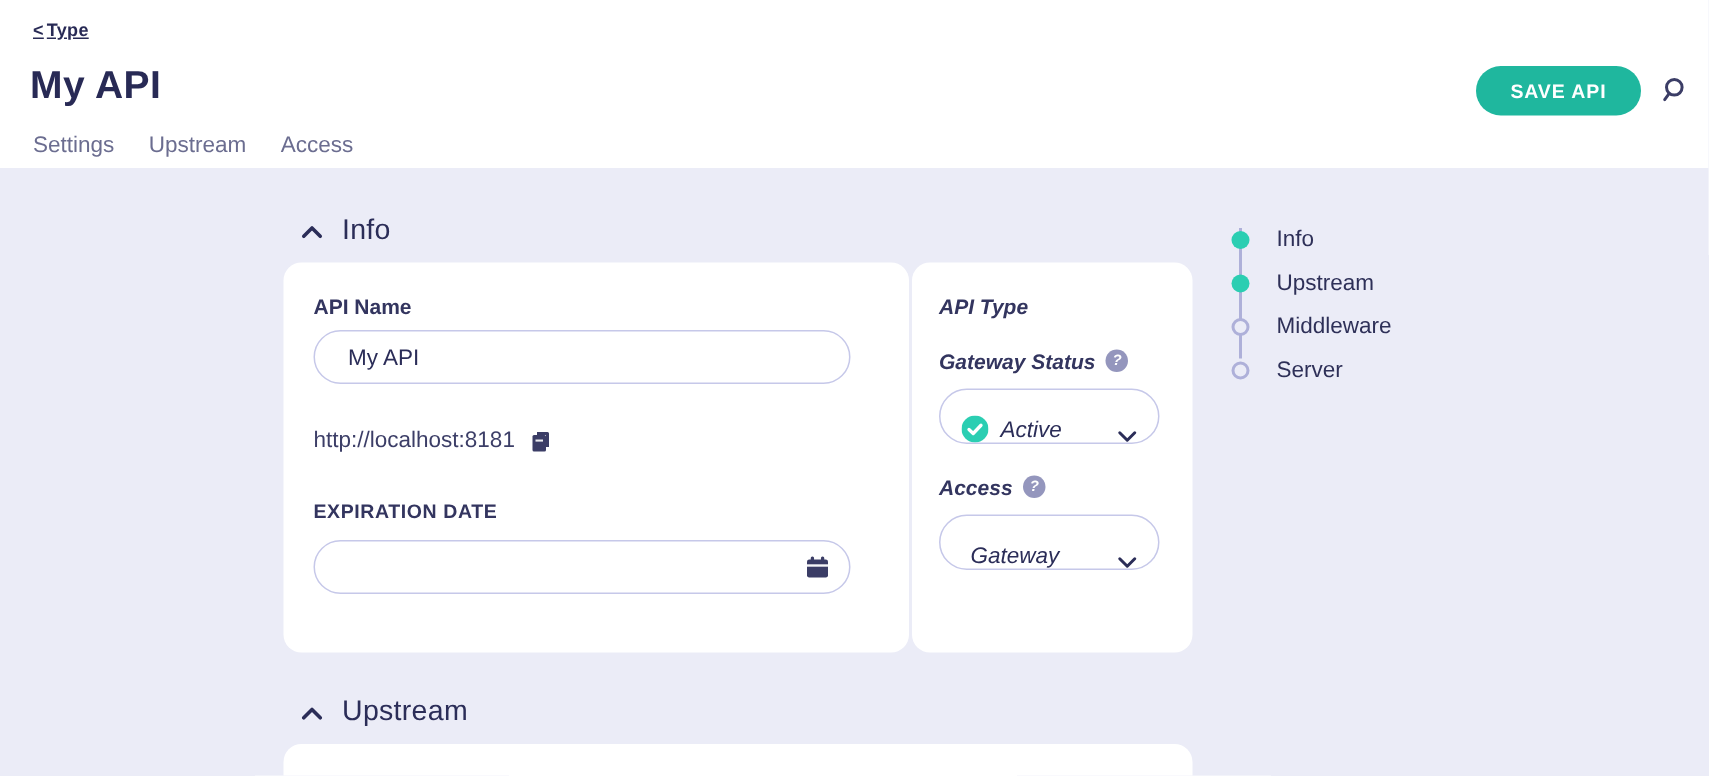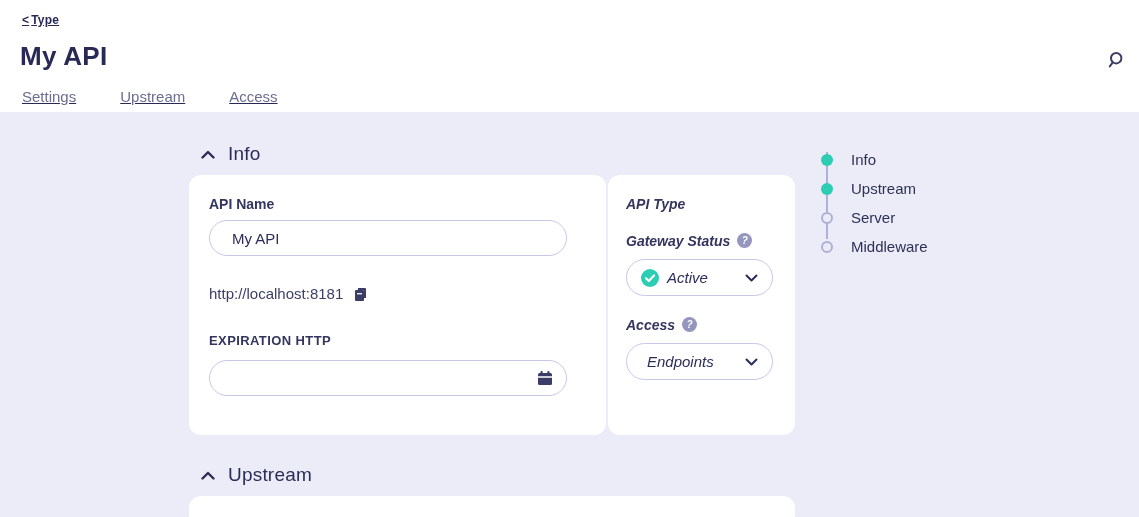--- a/index.html
+++ b/index.html
@@ -16,21 +16,21 @@
   .breadcrumb {
     position: absolute; left: 22px; top: 13px;
     font-size: 12px; font-weight: bold; color: #282a55;
     text-decoration: underline; cursor: pointer; letter-spacing: .2px;
     display: inline-flex; align-items: center; gap: 2px;
   }
   .page-title {
     position: absolute; left: 20px; top: 41px;
     font-size: 26px; font-weight: bold; color: #282a55; letter-spacing: .3px;
   }
-  .tabs { position: absolute; left: 22px; bottom: 7px; display: flex; gap: 44px; text-decoration: underline; }
+  .tabs { position: absolute; left: 22px; bottom: 7px; display: flex; gap: 23px; }
   .tab { font-size: 15px; color: #6b6d90; cursor: pointer; }
   .save-btn {
     position: absolute; right: 45px; top: 44px; height: 33px;
     background: #1fb79e; color: #ffffff; border: none; border-radius: 17px;
     font-family: "Liberation Sans", sans-serif;
     font-size: 13px; font-weight: bold; letter-spacing: .6px;
     padding: 0 23px; cursor: pointer;
   }
   .search-icon {
     position: absolute; right: 13px; top: 51px; width: 18px; height: 18px; cursor: pointer;
@@ -82,21 +82,21 @@
   .label-row { display: flex; align-items: flex-start; gap: 7px; }
   .help-icon {
     width: 15px; height: 15px; border-radius: 50%; background: #9496bd;
     color: #ffffff; font-size: 10px; font-weight: bold;
     display: inline-flex; align-items: center; justify-content: center; cursor: pointer;
   }
 
   .select-pill {
     margin-top: 10px; width: 147px; height: 37px;
     border: 1px solid #c6c8e9; border-radius: 19px; background: #ffffff;
-    display: flex; align-items: center; padding: 0 14px; gap: 8px; cursor: pointer;
+    display: flex; align-items: flex-end; padding: 0 14px; gap: 8px; cursor: pointer;
   }
   .select-pill .sel-txt { font-size: 15px; color: #2b2d58; flex: 1; }
   .select-pill.no-icon { padding-left: 20px; }
   .chev-down { width: 13px; height: 8px; flex: 0 0 auto; }
   .check-circle { width: 18px; height: 18px; flex: 0 0 auto; }
 
   .spacer-26 { height: 26px; } .spacer-30 { height: 31px; }
   .spacer-12 { height: 12px; } .spacer-8 { height: 8px; }
   .spacer-20 { height: 21px; }
 
@@ -131,20 +131,21 @@
     </a>
 
   <div class="page-title">My API</div>
 
   <div class="tabs">
     <div class="tab">Settings</div>
     <div class="tab">Upstream</div>
     <div class="tab">Access</div>
   </div>
 
+  <button class="save-btn">SAVE API</button>
 
   <svg class="search-icon" viewBox="0 0 18 18">
     <circle cx="8.2" cy="7.2" r="5.2" fill="none" stroke="#3b3d66" stroke-width="2"></circle>
     <line x1="4.6" y1="11.6" x2="1.8" y2="15.4" stroke="#3b3d66" stroke-width="2" stroke-linecap="round"></line>
   </svg>
 </div>
 
 <div class="main">
 
   <div class="section-heading" id="info-heading">
@@ -165,21 +166,21 @@
       <div class="url-row">
         <span class="url-text">http://localhost:8181</span>
         <svg class="copy-icon" viewBox="0 0 16 17">
           <path d="M5 3 h7 a1 1 0 0 1 1 1 v9 h-2 v-8 h-6 z" fill="#3b3d66"></path>
           <rect x="2" y="5" width="9" height="11" rx="1" fill="#3b3d66"></rect>
           <rect x="4" y="8" width="5" height="1.4" fill="#ffffff" opacity="0.9"></rect>
         </svg>
       </div>
 
       <div class="spacer-30"></div>
-      <div class="fld-label upper">EXPIRATION HTTP</div>
+      <div class="fld-label upper">EXPIRATION DATE</div>
       <div class="spacer-12"></div>
       <div class="input-wrap">
         <input class="pill-input" type="text" value="" style="">
         <svg class="cal-icon" viewBox="0 0 16 16">
           <rect x="1" y="3" width="14" height="12" rx="1.5" fill="#3b3d66"></rect>
           <rect x="3.5" y="1" width="2.2" height="4" rx="1" fill="#3b3d66"></rect>
           <rect x="10.3" y="1" width="2.2" height="4" rx="1" fill="#3b3d66"></rect>
           <rect x="1" y="6.2" width="14" height="1.6" fill="#ffffff" opacity="0.95"></rect>
         </svg>
       </div>
@@ -203,45 +204,45 @@
           <polyline points="1.5,1.5 6.5,6.5 11.5,1.5" fill="none" stroke="#2b2d58" stroke-width="2" stroke-linecap="round" stroke-linejoin="round"></polyline>
         </svg>
       </div>
 
       <div class="spacer-20"></div>
       <div class="label-row">
         <span class="fld-label">Access</span>
         <span class="help-icon">?</span>
       </div>
       <div class="select-pill no-icon">
-        <span class="sel-txt">Endpoints</span>
+        <span class="sel-txt">Gateway</span>
         <svg class="chev-down" viewBox="0 0 13 8">
           <polyline points="1.5,1.5 6.5,6.5 11.5,1.5" fill="none" stroke="#2b2d58" stroke-width="2" stroke-linecap="round" stroke-linejoin="round"></polyline>
         </svg>
       </div>
     </div>
   </div>
 
   <div class="stepper">
     <div class="stepper-line" style="height:87px;"></div>
     <div class="step-item active">
       <span class="step-dot"></span>
       <span class="step-label">Info</span>
     </div>
     <div class="step-item active">
       <span class="step-dot"></span>
       <span class="step-label">Upstream</span>
     </div>
     <div class="step-item inactive">
       <span class="step-dot"></span>
+      <span class="step-label">Middleware</span>
+    </div>
+    <div class="step-item inactive">
+      <span class="step-dot"></span>
       <span class="step-label">Server</span>
-    </div>
-    <div class="step-item inactive">
-      <span class="step-dot"></span>
-      <span class="step-label">Middleware</span>
     </div>
   </div>
 
   <div class="section-heading" id="upstream-heading">
     <svg class="chev" viewBox="0 0 14 9">
       <polyline points="1.5,7.5 7,2 12.5,7.5" fill="none" stroke="#2b2d58" stroke-width="2.4" stroke-linecap="round" stroke-linejoin="round"></polyline>
     </svg>
     <span class="txt">Upstream</span>
   </div>
 

